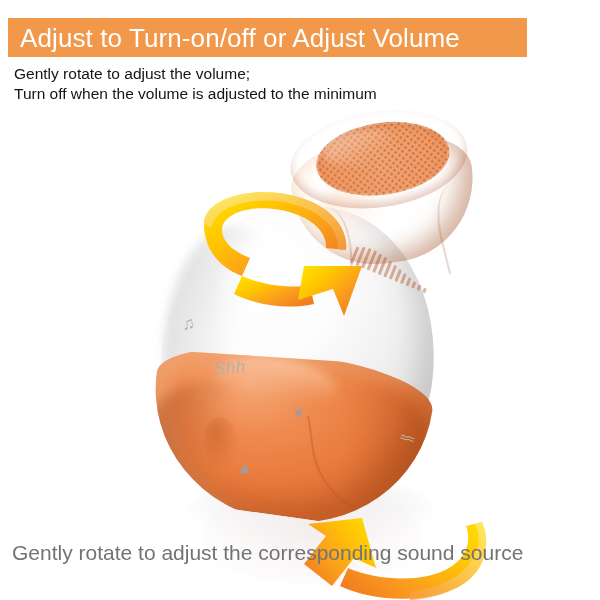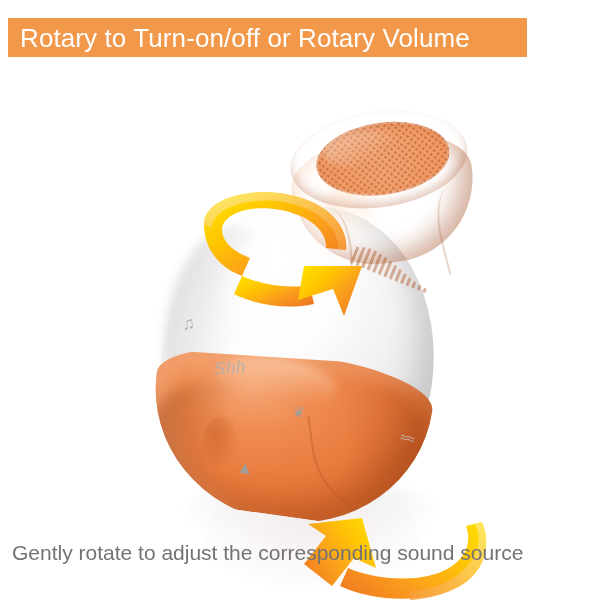--- a/index.html
+++ b/index.html
@@ -354,23 +354,27 @@
   }
   .arrow-top{ left:176px; top:100px; }
   .arrow-bottom{ left:296px; top:414px; }
 </style>
 </head>
 <body>
 
 <div class="page">
 
   <div class="banner" style="background: rgb(242, 152, 75);">
-    <div class="banner-title">Rotary to Turn-on/off or Rotary Volume</div>
+    <div class="banner-title">Adjust to Turn-on/off or Adjust Volume</div>
   </div>
 
+  <div class="subtext">
+    <div>Gently rotate to adjust the volume;</div>
+    <div>Turn off when the volume is adjusted to the minimum</div>
+  </div>
 
   <div class="stage">
 
     <div class="reflection"></div>
     <div class="reflection2"></div>
 
     <div class="speaker">
 
       <div class="body-white"></div>
       <div class="body-white-shade"></div>

